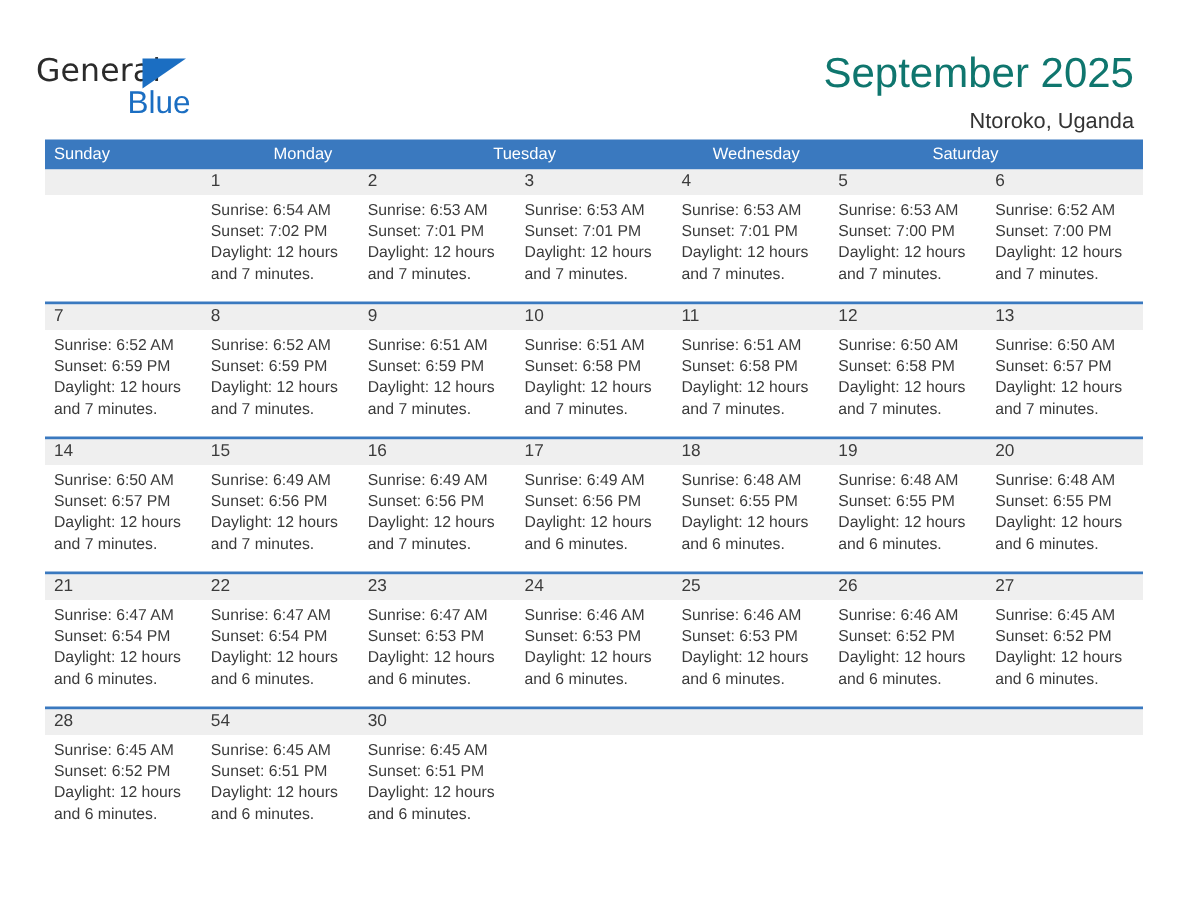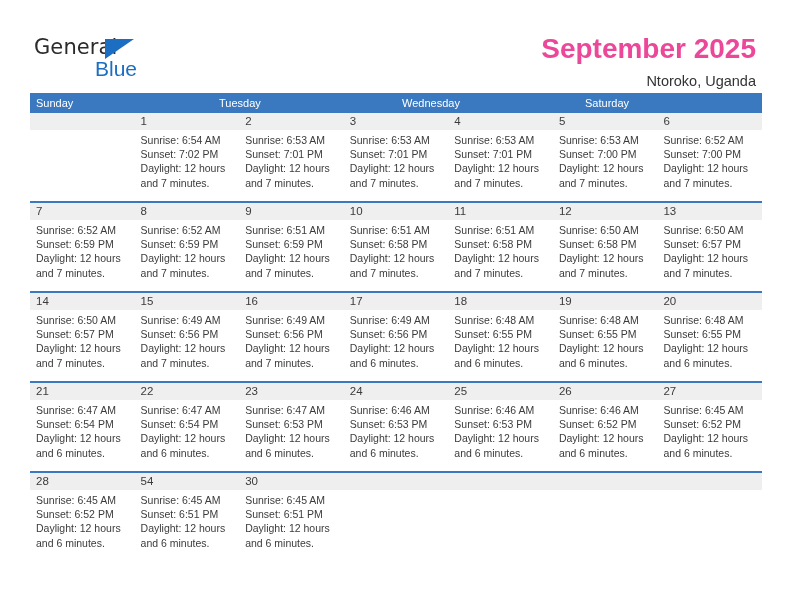--- a/index.html
+++ b/index.html
@@ -26,21 +26,21 @@
   .header {
     position: absolute;
     left: 0;
     top: 0;
     width: 792px;
     height: 104px;
   }
 
   .brand {
     position: absolute;
-    left: 34px;
+    left: 24px;
     top: 36px;
     width: 240px;
     height: 52px;
   }
   .brand-line1 {
     position: absolute;
     left: 0;
     top: 0;
     font-size: 21px;
     letter-spacing: 0.1px;
@@ -72,22 +72,22 @@
   }
 
   .titles {
     position: absolute;
     right: 36px;
     top: 32px;
     text-align: right;
   }
   .cal-title {
     font-size: 28px;
-    font-weight: 700;
-    color: #ec4899;
+    font-weight: 400;
+    color: #0f766e;
     line-height: 34px;
     white-space: nowrap;
   }
   .cal-subtitle {
     margin-top: 6px;
     font-size: 14.5px;
     font-weight: 400;
     color: #333333;
     line-height: 18px;
     white-space: nowrap;
@@ -186,20 +186,21 @@
     <div class="titles">
       <div class="cal-title">September 2025</div>
       <div class="cal-subtitle">Ntoroko, Uganda</div>
     </div>
 
   </div>
 
   <div class="calendar">
     <div class="weekdays">
         <div class="weekday">Sunday</div>
+        <div class="weekday">Monday</div>
         <div class="weekday">Tuesday</div>
         <div class="weekday">Wednesday</div>
         <div class="weekday">Saturday</div>
       </div>
     <div id="weeks-container">
         <div class="week">
           <div class="week-numbers">
             <div class="daynum"></div>
             <div class="daynum">1</div>
             <div class="daynum">2</div>

